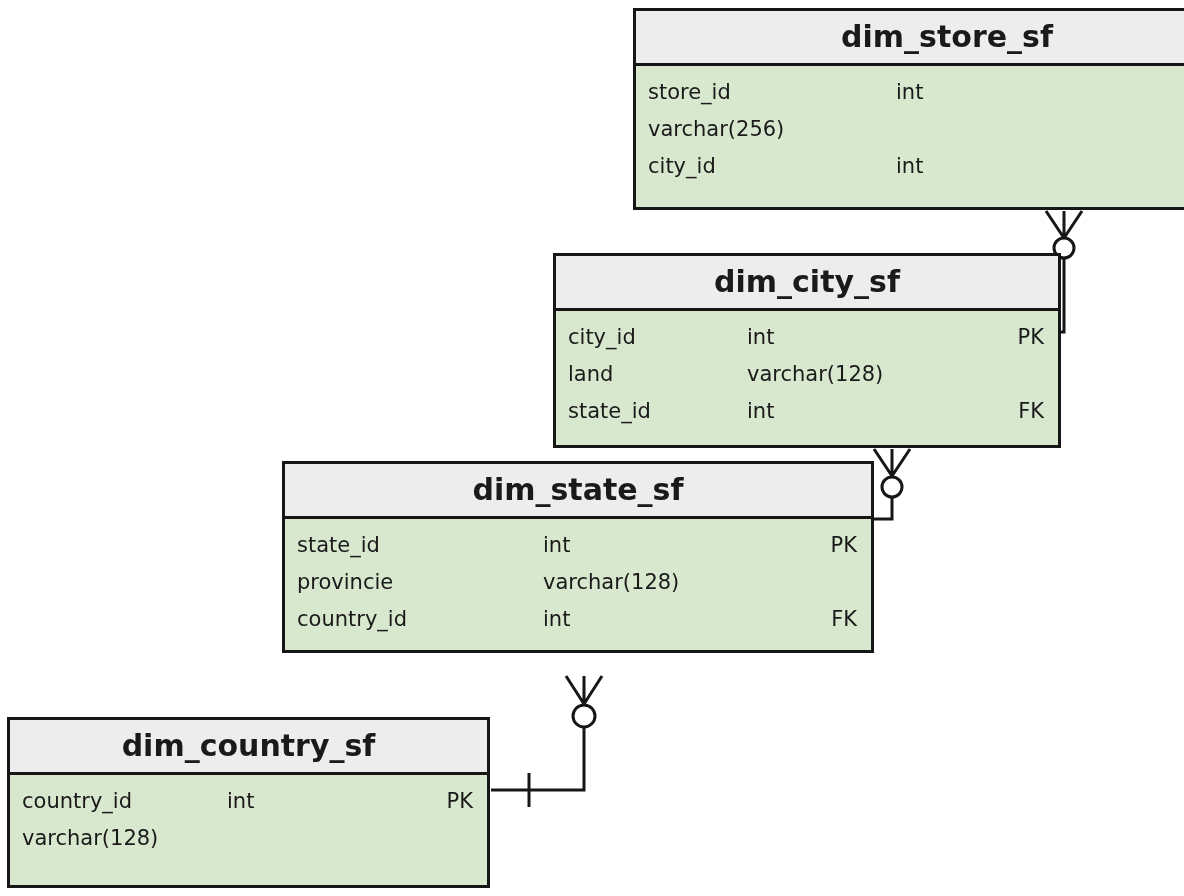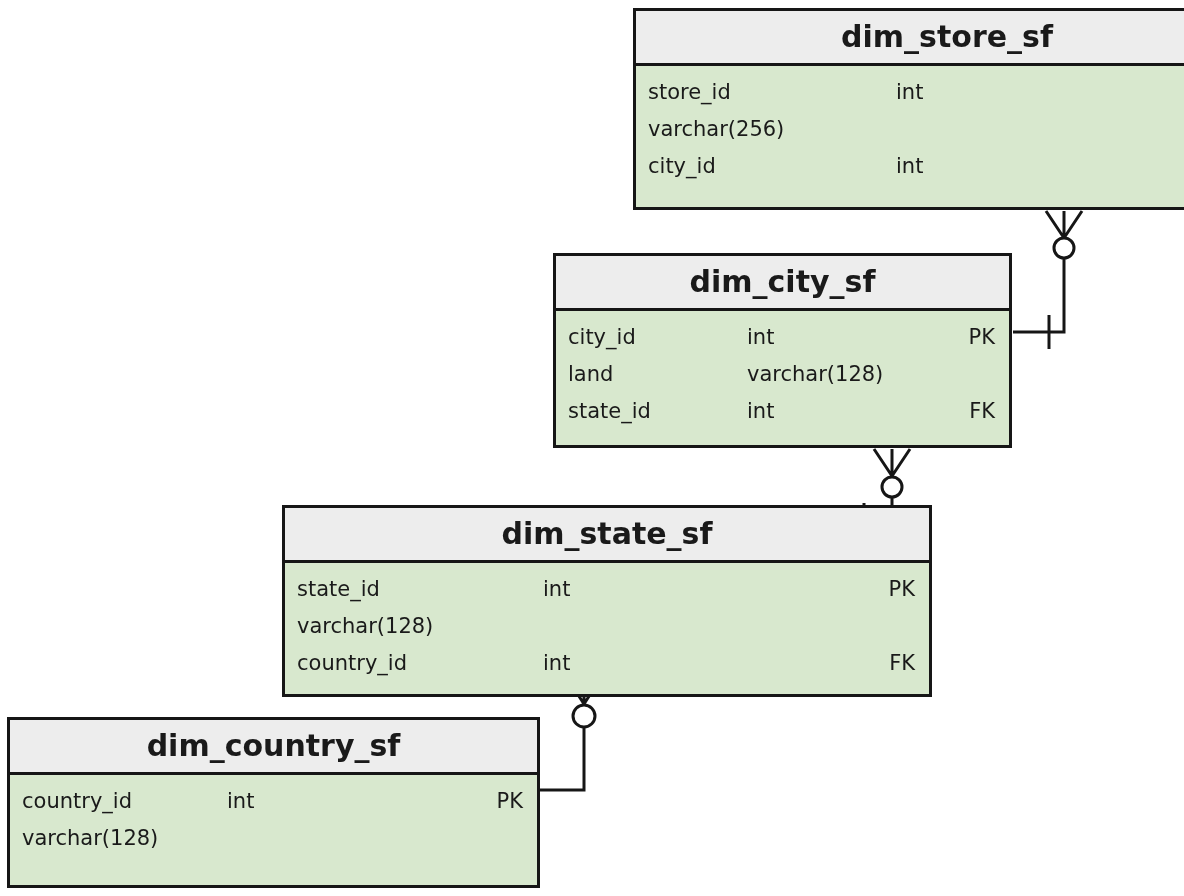--- a/index.html
+++ b/index.html
@@ -110,62 +110,63 @@
         <span class="ckey"></span>
       </div>
       <div class="trow">
         <span class="cname">city_id</span>
         <span class="ctype">int</span>
         <span class="ckey">FK</span>
       </div>
     </div>
   </div>
 
-  <div class="table" style="left:553px; top:253px; width:459px; height:195px;">
+  <div class="table" style="left:553px; top:253px; width:508px; height:195px;">
     <div class="thead">dim_city_sf</div>
     <div class="tbody" style="--namew:179px;">
       <div class="trow">
         <span class="cname">city_id</span>
         <span class="ctype">int</span>
         <span class="ckey">PK</span>
       </div>
       <div class="trow">
         <span class="cname">land</span>
         <span class="ctype">varchar(128)</span>
         <span class="ckey"></span>
       </div>
       <div class="trow">
         <span class="cname">state_id</span>
         <span class="ctype">int</span>
         <span class="ckey">FK</span>
       </div>
     </div>
   </div>
 
-  <div class="table" style="left:282px; top:505px; width:650px; height:192px;">
+  <div class="table" style="left:282px; top:461px; width:592px; height:192px;">
     <div class="thead">dim_state_sf</div>
     <div class="tbody" style="--namew:246px;">
       <div class="trow">
         <span class="cname">state_id</span>
         <span class="ctype">int</span>
         <span class="ckey">PK</span>
       </div>
       <div class="trow">
+        <span class="cname">provincie</span>
         <span class="ctype">varchar(128)</span>
         <span class="ckey"></span>
       </div>
       <div class="trow">
         <span class="cname">country_id</span>
         <span class="ctype">int</span>
         <span class="ckey">FK</span>
       </div>
     </div>
   </div>
 
-  <div class="table" style="left:7px; top:717px; width:533px; height:171px;">
+  <div class="table" style="left:7px; top:717px; width:483px; height:171px;">
     <div class="thead">dim_country_sf</div>
     <div class="tbody" style="--namew:205px;">
       <div class="trow">
         <span class="cname">country_id</span>
         <span class="ctype">int</span>
         <span class="ckey">PK</span>
       </div>
       <div class="trow">
         <span class="ctype">varchar(128)</span>
         <span class="ckey"></span>

